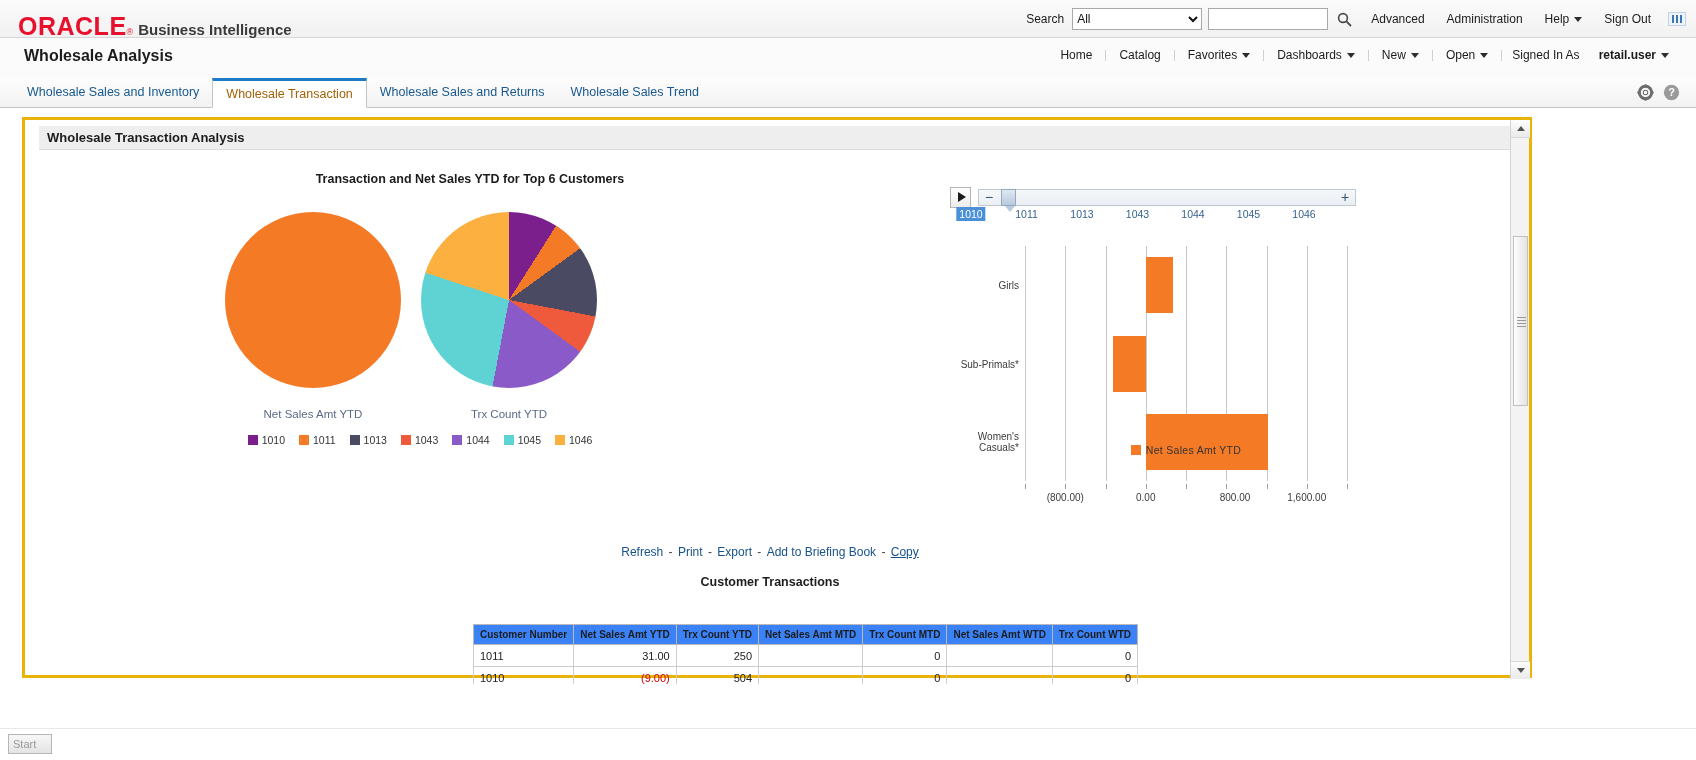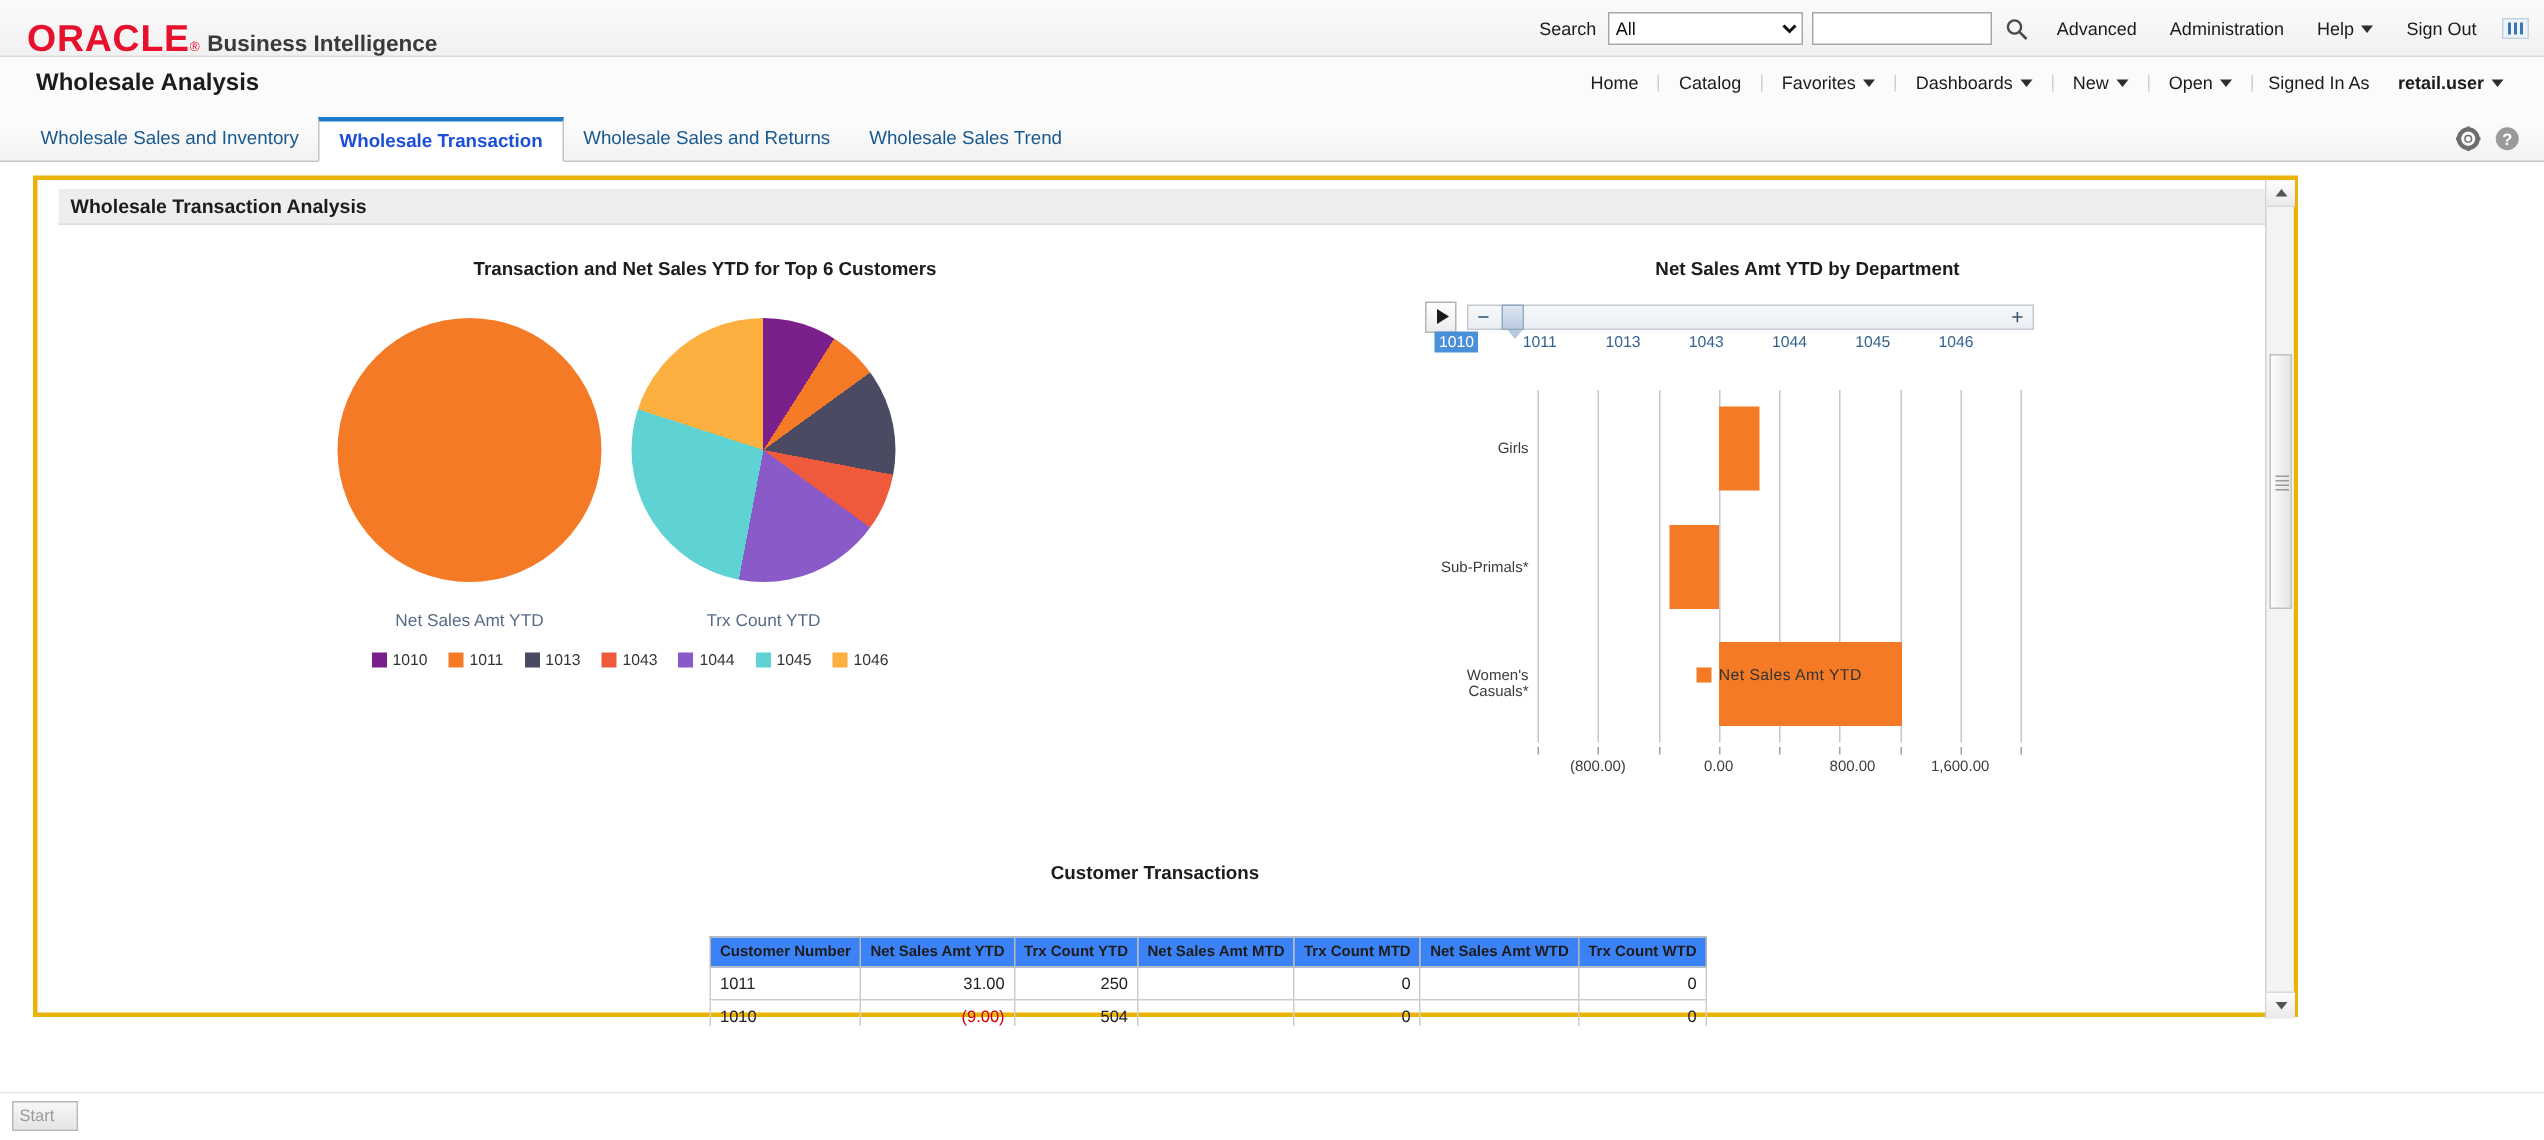--- a/index.html
+++ b/index.html
@@ -112,21 +112,21 @@
     background:linear-gradient(#fdfdfd,#f2f2f2);
     padding-left:14px;
     display:flex; align-items:flex-end;
   }
   .tab {
     font-size:12.5px; color:#19598f; text-decoration:none;
     padding:0 13px; height:29px; line-height:29px;
     display:inline-block; white-space:nowrap;
   }
   .tab.active {
-    color:#1d4ed8; font-weight:bold;
+    color:#a16207; font-weight:normal;
     background:#fff;
     border:1px solid #c4c4c4;
     border-top:3px solid #1e7ac6;
     border-bottom:1px solid #fff;
     height:30px; line-height:27px;
     margin-bottom:-1px;
     text-align:right;
   }
   #tab-icons {
     position:absolute; right:16px; top:6px;
@@ -483,21 +483,20 @@
             </div>
             <div class="lg-item">
               <span class="lg-sw" style="background: rgb(251, 176, 64);"></span>
               <span class="lg-txt">1046</span>
             </div>
           </div>
       </div>
     </div>
 
     <div id="bar-block">
-      <div class="chart-title">Net Sales Amt YTD by Department</div>
 
       <div id="slider-row">
         <span class="play-btn">
             <i class="play-tri"></i>
           </span>
         <div id="slider-track">
           <span class="sld-minus">−</span>
           <span class="sld-thumb"></span>
           <span class="sld-plus">+</span>
         </div>
@@ -543,20 +542,21 @@
             <div class="xtick" style="left: 241.5px;"></div>
             <div class="xtick" style="left: 322px;"></div>
           </div>
       </div>
       <div id="bar-legend">
         <span class="lg-sw"></span>
         <span class="lg-txt">Net Sales Amt YTD</span>
       </div>
     </div>
 
+    <div id="action-links"><a href="#">Refresh</a><span class="dash"> - </span><a href="#">Print</a><span class="dash"> - </span><a href="#">Export</a><span class="dash"> - </span><a href="#">Add to Briefing Book</a><span class="dash"> - </span><a href="#" class="copy">Copy</a></div>
 
     <div id="table-title">Customer Transactions</div>
     <table id="cust-table">
       <thead>
         <tr>
             <th>Customer Number</th>
             <th>Net Sales Amt YTD</th>
             <th>Trx Count YTD</th>
             <th>Net Sales Amt MTD</th>
             <th>Trx Count MTD</th>

